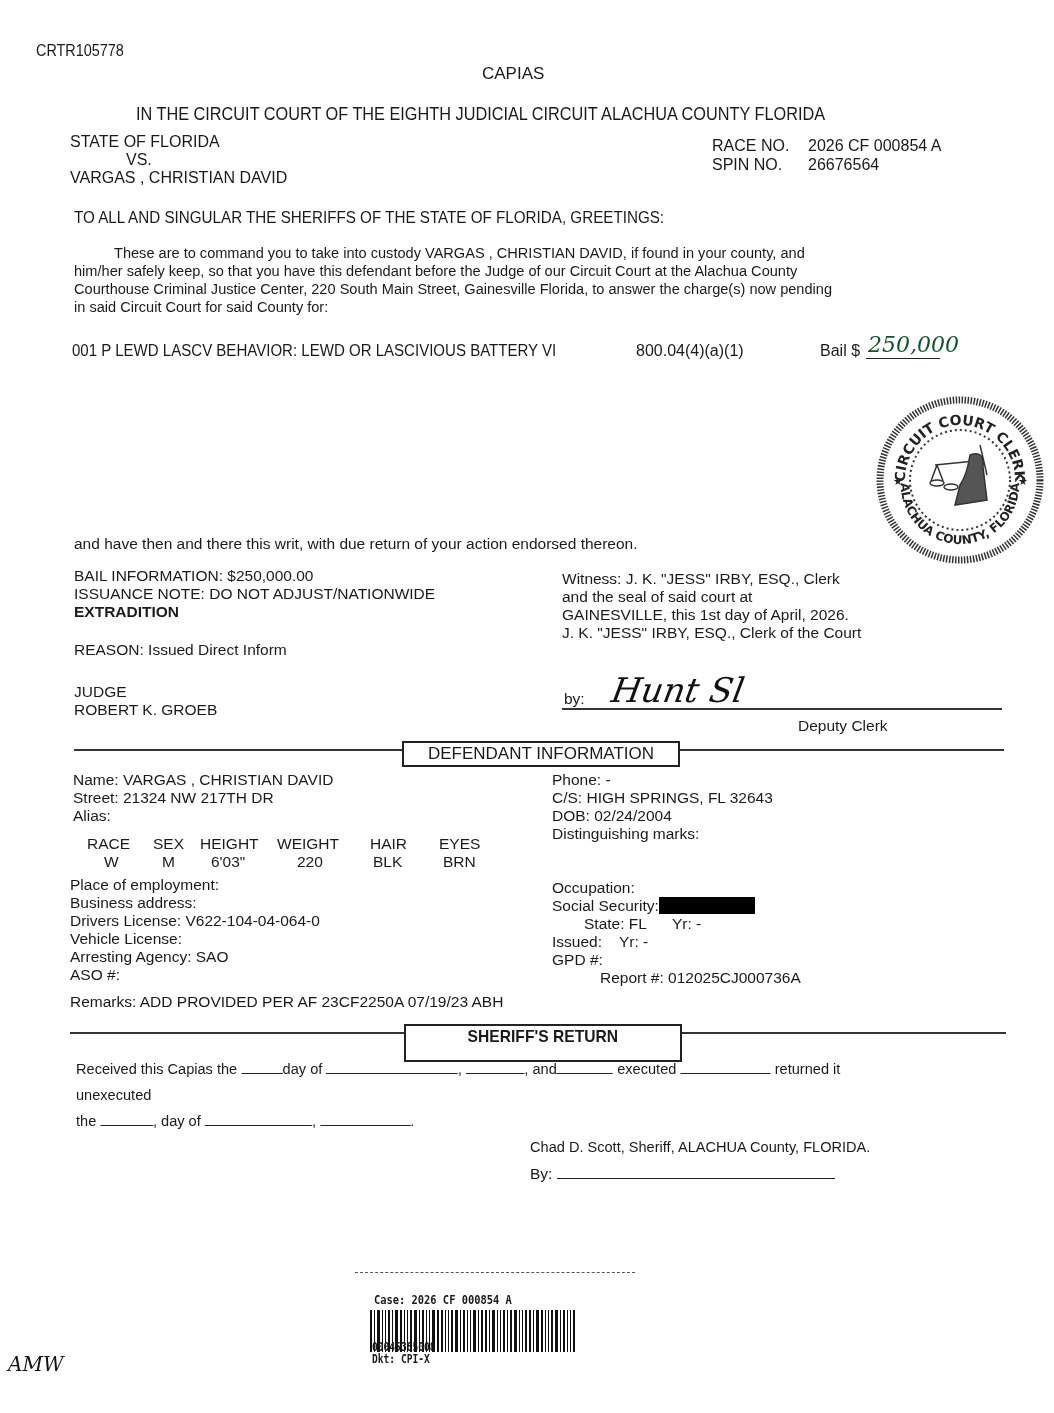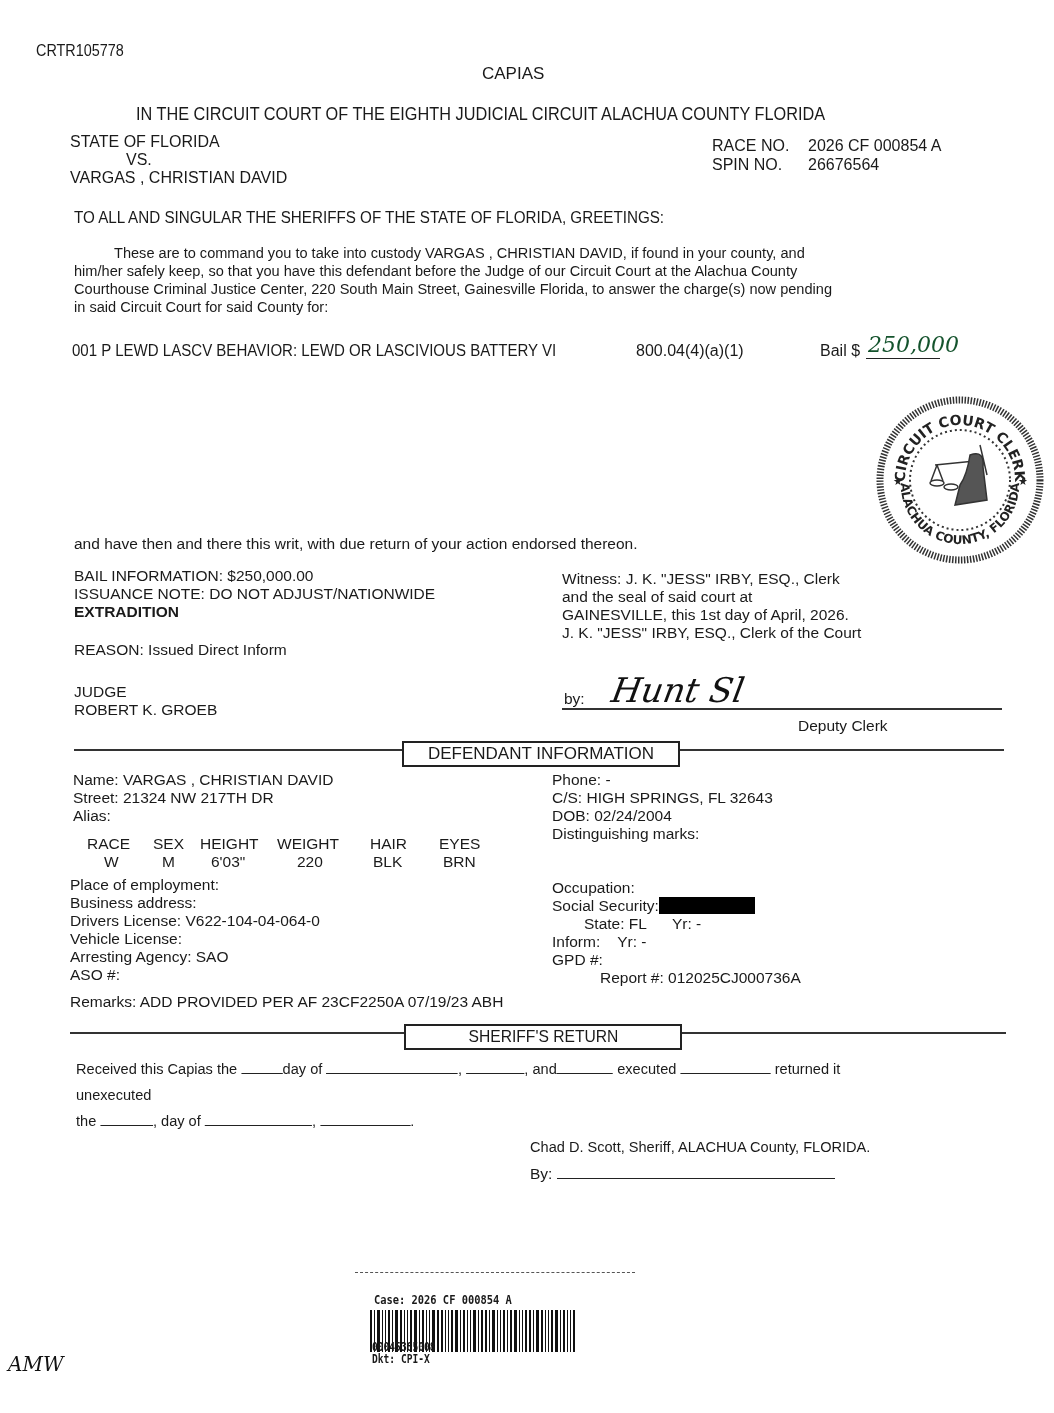--- a/index.html
+++ b/index.html
@@ -128,28 +128,28 @@
 <div class="abs t15" style="left:70px; top:912px;">Drivers License: V622-104-04-064-0</div>
 <div class="abs t15" style="left:70px; top:930px;">Vehicle License:</div>
 <div class="abs t15" style="left:70px; top:948px;">Arresting Agency: SAO</div>
 <div class="abs t15" style="left:70px; top:966px;">ASO #:</div>
 
 <div class="abs t15" style="left:552px; top:879px;">Occupation:</div>
 <div class="abs t15" style="left:552px; top:897px;">
   <span>Social Security:</span><span class="redact"></span>
 </div>
 <div class="abs t15" style="left:584px; top:915px; white-space:pre;">State: FL      Yr: -</div>
-<div class="abs t15" style="left:552px; top:933px; white-space:pre;">Inform:    Yr: -</div>
+<div class="abs t15" style="left:552px; top:933px; white-space:pre;">Issued:    Yr: -</div>
 <div class="abs t15" style="left:552px; top:951px;">GPD #:</div>
 <div class="abs t15" style="left:552px; top:969px;margin-left:48px;">Report #: 012025CJ000736A</div>
 
 <div class="abs t15" style="left:70px; top:993px;">Remarks: ADD PROVIDED PER AF 23CF2250A 07/19/23 ABH</div>
 
 <div class="hline" style="left:70px; top:1032px; width:334px;"></div>
-<div class="boxhdr" style="left:404px; top:1024px; width:278px; height:26px;">
+<div class="boxhdr" style="left:404px; top:1024px; width:278px; height:38px;font-weight:bold;">
   <span style="display:inline-block; transform:scaleX(0.92);">SHERIFF'S RETURN</span>
 </div>
 <div class="hline" style="left:682px; top:1032px; width:324px;"></div>
 
 <div class="abs t15" style="left:76px; top:1060px; transform:scaleX(0.94); transform-origin:left top;">
   <span>Received this Capias the</span>
   <span class="blank" style="width:44px;"></span><span>day of</span>
   <span class="blank" style="width:140px;"></span>,
   <span class="blank" style="width:62px;"></span>, <span>and</span><span class="blank" style="width:60px;"></span>
   <span>executed</span>

